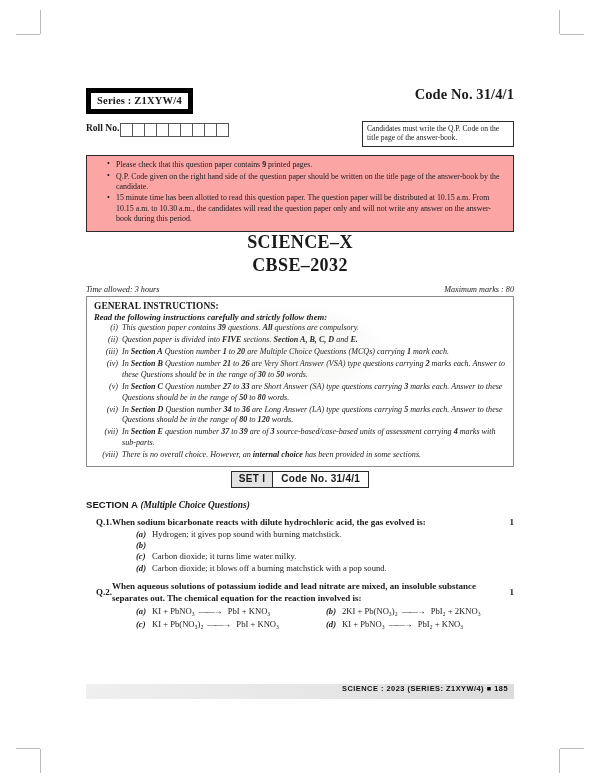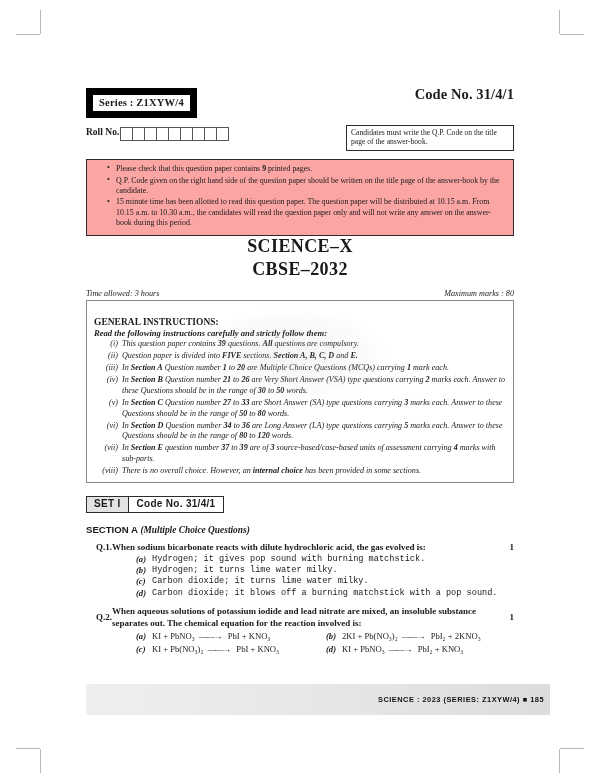--- a/index.html
+++ b/index.html
@@ -45,21 +45,21 @@
     width: 428px;
   }
 
   
   .hdr-row {
     display: flex;
     justify-content: space-between;
     align-items: flex-start;
   }
   .series-box {
-    border: 7px solid #000000;
+    border: 5px solid #000000;
     padding: 1px 6px 2px 6px;
     font-weight: bold;
     font-size: 10.5px;
     letter-spacing: 0.2px;
     box-shadow: 0 0 0 1px #fff inset;
     background: #fff;
     line-height: 13px;
   }
   .code-no {
     font-size: 14.5px;
@@ -84,21 +84,21 @@
   .rollno-boxes { display: flex; }
   .rollno-boxes span {
     display: block;
     width: 11px;
     height: 12px;
     border: 1px solid #555;
     margin-left: -1px;
   }
   .cand-note {
     border: 1px solid #2b2b2b;
-    width: 168px;
+    width: 152px;
     box-sizing: border-box;
     padding: 2px 4px 3px 4px;
     font-size: 7.6px;
     line-height: 9.4px;
     background: #fff;
     margin-top: -2px;
   }
 
   
   .instr-box {
@@ -152,21 +152,21 @@
     justify-content: space-between;
     margin-top: 9px;
     font-size: 8.2px;
     font-style: italic;
   }
 
   
   .gi-box {
     margin-top: 2px;
     border: 1px solid #8a8a8a;
-    padding: 16px 7px 5px 7px;
+    padding: 4px 7px 5px 7px;
     position: relative;
     background: #fff;
   }
   .gi-title {
     font-size: 9.4px;
     font-weight: bold;
     letter-spacing: 0.1px;
   }
   .gi-sub {
     font-size: 8.6px;
@@ -198,21 +198,22 @@
     width: 190px;
     height: 92px;
     border-radius: 50%;
     background: radial-gradient(ellipse at center, rgba(170,170,160,0.13) 0%, rgba(170,170,160,0.05) 55%, rgba(255,255,255,0) 72%);
     pointer-events: none;
   }
 
   
   .set-banner-wrap {
     display: flex;
-    margin-top: 13px;
+    justify-content: center;
+    margin-top: 4px;
   }
   .set-banner {
     display: flex;
     border: 1px solid #2b2b2b;
     font-family: "Liberation Sans", sans-serif;
     background: #e3e3e3;
   }
   .set-banner .s1 {
     padding: 1.5px 7px 2.5px 7px;
     font-size: 10px;
@@ -277,21 +278,21 @@
     font-size: 8.6px;
     line-height: 11.4px;
     padding-left: 50px;
   }
   .opt .lbl {
     width: 16px;
     min-width: 16px;
     font-style: italic;
     font-weight: bold;
   }
-  .opt .txt { flex: 1; font-family: Liberation Mono, monospace; }
+  .opt .txt { flex: 1; }
 
   
   .eq-grid {
     margin-top: 1px;
     padding-left: 50px;
   }
   .eq-row { display: flex; }
   .eq-cell {
     display: flex;
     font-size: 8.6px;
@@ -311,26 +312,24 @@
     margin: 0 4px;
     letter-spacing: -1px;
   }
 
   
   .footer {
     position: absolute;
     left: 0;
     top: 596px;
     width: 428px;
-    height: 31px;
+    height: 15px;
     background: linear-gradient(to right, #efefef 0%, #e6e6e6 55%, #dcdcdc 100%);
     display: flex;
-    align-items: center;
     justify-content: flex-end;
-    padding-left: 36px;
   }
   .footer .ftxt {
     font-family: "Liberation Sans", sans-serif;
     font-size: 7.4px;
     font-weight: bold;
     letter-spacing: 0.5px;
     padding-right: 6px;
     color: #111;
     white-space: nowrap;
   }
@@ -457,21 +456,20 @@
           <div class="q-text">When sodium bicarbonate reacts with dilute hydrochloric acid, the gas evolved is:</div>
           <div class="q-marks">1</div>
         </div>
         <div class="opt-list">
           <div class="opt">
             <div class="lbl">(a)</div>
             <div class="txt">Hydrogen; it gives pop sound with burning matchstick.</div>
           </div>
           <div class="opt">
             <div class="lbl">(b)</div>
-            <div class="txt">Hydrogen; it turns lime water milky.</div>
           </div>
           <div class="opt">
             <div class="lbl">(c)</div>
             <div class="txt">Carbon dioxide; it turns lime water milky.</div>
           </div>
           <div class="opt">
             <div class="lbl">(d)</div>
             <div class="txt">Carbon dioxide; it blows off a burning matchstick with a pop sound.</div>
           </div>
         </div>

